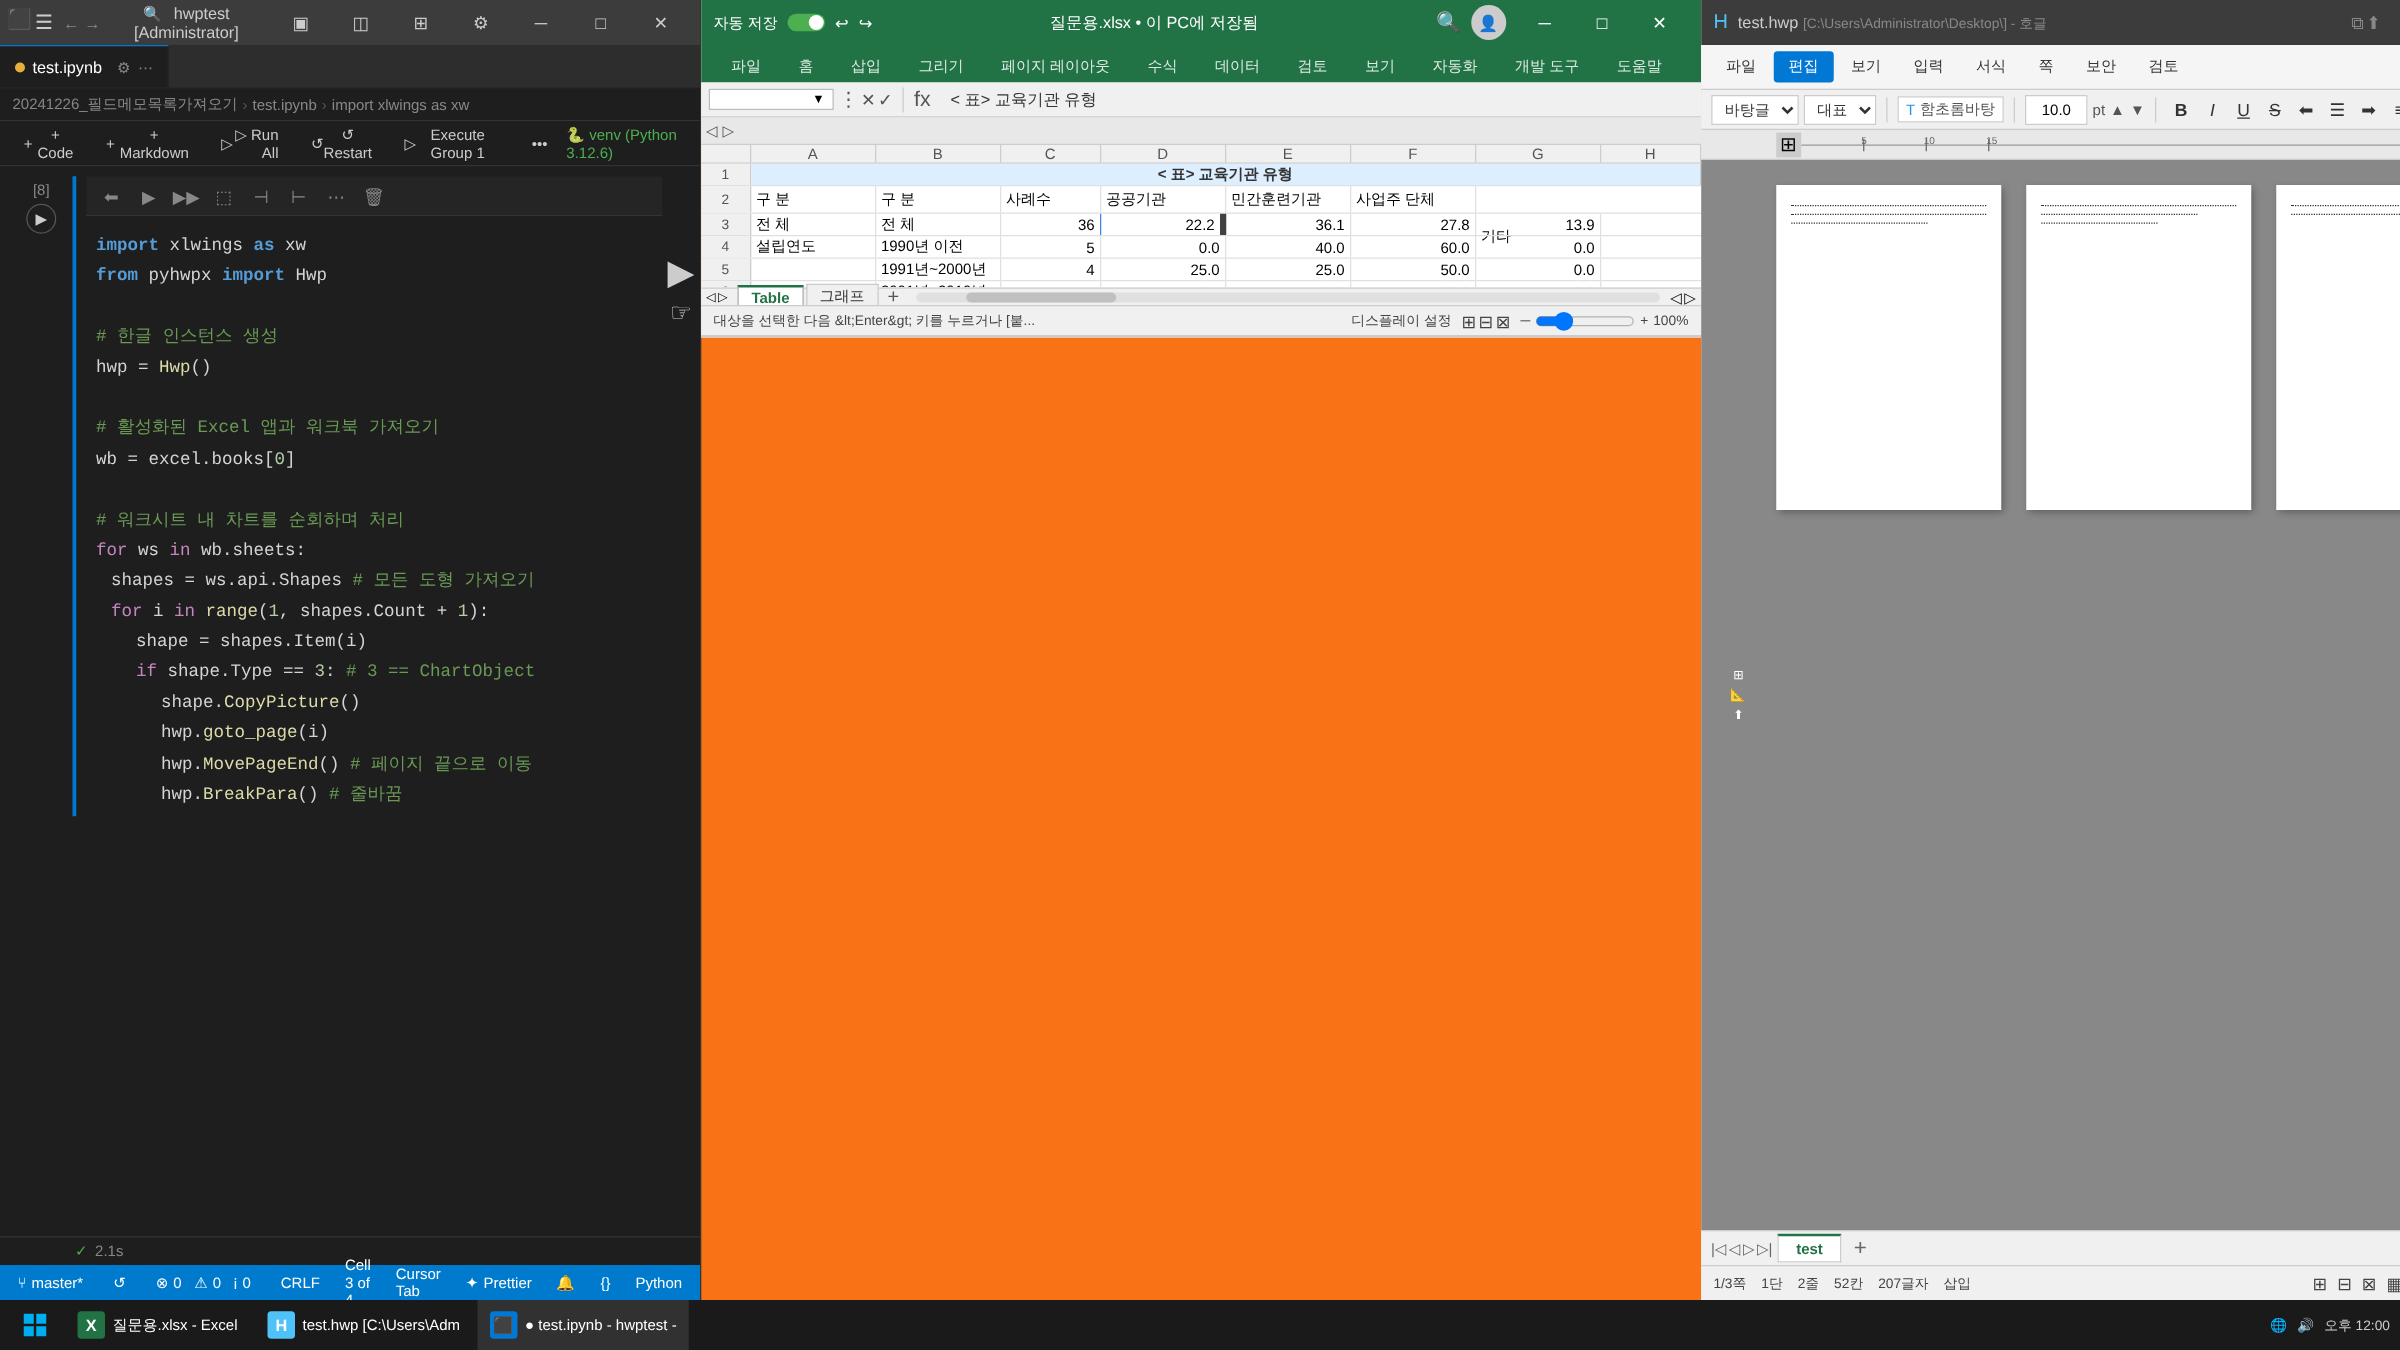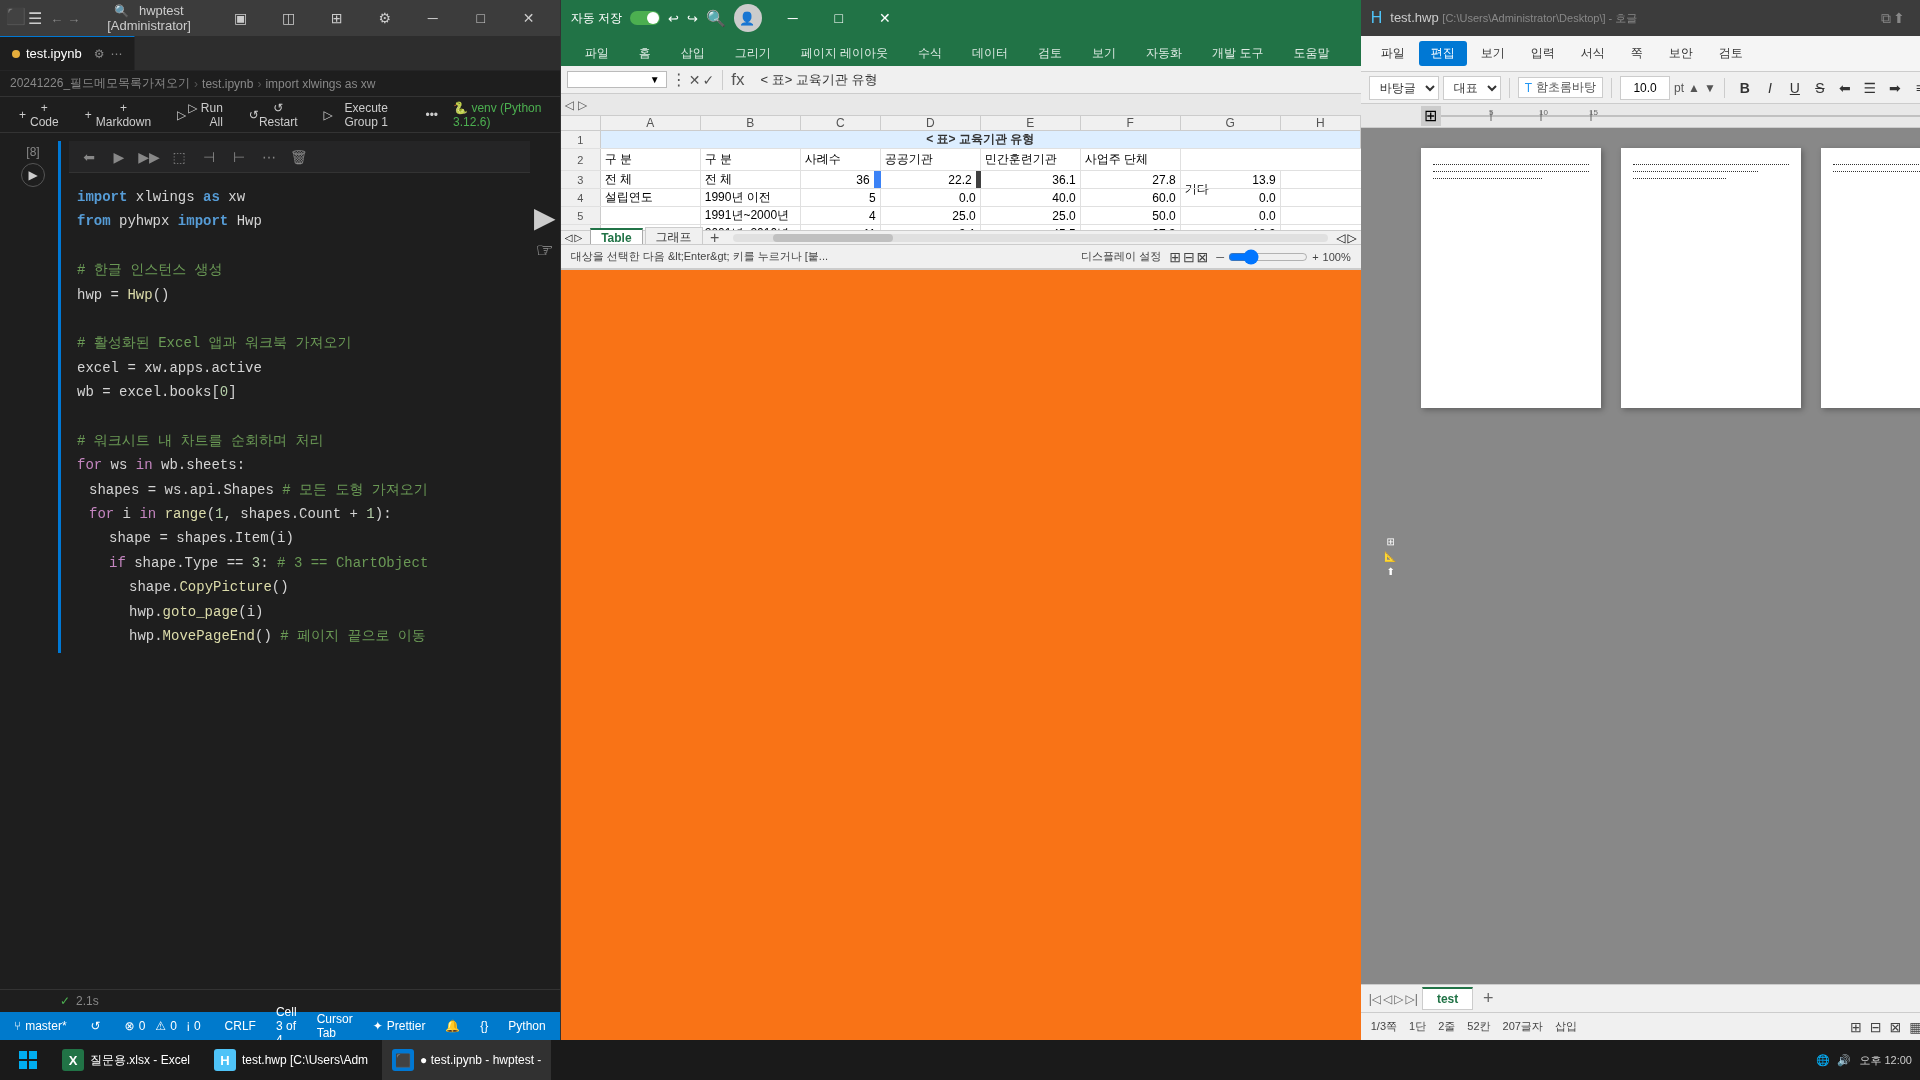--- a/index.html
+++ b/index.html
@@ -241,25 +241,20 @@
             </div>
 
             <div class="code-line">
                 <span class="code-content">&nbsp;</span>
               </div>
 
             <div class="code-line">
               <span class="code-content"><span class="comment"># 활성화된 Excel 앱과 워크북 가져오기</span></span>
             </div>
 
-            <div class="code-line">
-              <span class="code-content">
-                <span class="plain">excel </span><span class="op">=</span><span class="plain"> xw.apps.active</span>
-              </span>
-            </div>
 
             <div class="code-line">
               <span class="code-content">
                 <span class="plain">wb </span><span class="op">=</span><span class="plain"> excel.books[</span><span class="num">0</span><span class="plain">]</span>
               </span>
             </div>
 
             <div class="code-line">
                 <span class="code-content">&nbsp;</span>
               </div>
@@ -383,20 +378,21 @@
           <span style="font-size:12px;">자동 저장</span>
 
           <div style="display:flex; align-items:center; gap:4px;">
             <div style="width:30px; height:14px; background:#4caf50; border-radius:7px; position:relative;">
               <div style="width:12px; height:12px; background:#fff; border-radius:50%; position:absolute; right:1px; top:1px;"></div>
             </div>
           </div>
 
           <span style="cursor:pointer;">↩</span>
           <span style="cursor:pointer;">↪</span>
+          <div class="excel-title-text">질문용.xlsx • 이 PC에 저장됨</div>
           <span style="cursor:pointer; font-size:16px;">🔍</span>
 
           <div style="width:28px; height:28px; border-radius:50%; background:#ccc; overflow:hidden; display:flex; align-items:center; justify-content:center;">👤</div>
           <div class="excel-titlebar-controls">
             <div class="excel-titlebar-control">─</div>
             <div class="excel-titlebar-control">□</div>
             <div class="excel-titlebar-control close">✕</div>
           </div>
         </div>
 
@@ -464,21 +460,21 @@
               <div style="width:100px; border-right:1px solid #e0e0e0; font-size:12px; padding:0 4px; display:flex; align-items:center;">공공기관</div>
               <div style="width:100px; border-right:1px solid #e0e0e0; font-size:12px; padding:0 4px; display:flex; align-items:center;">민간훈련기관</div>
               <div style="width:100px; border-right:1px solid #e0e0e0; font-size:12px; padding:0 4px; display:flex; align-items:center;">사업주 단체</div>
               <div style="width:100px; border-right:1px solid #e0e0e0; font-size:12px; padding:0 4px; display:flex; align-items:center;margin-top:40px;">기타</div>
             </div>
 
             <div style="display:flex; height:22px; border-bottom:1px solid #e0e0e0;">
               <div style="width:40px; background:#f0f0f0; border-right:1px solid #ccc; text-align:center; font-size:11px; color:#555; display:flex; align-items:center; justify-content:center;">3</div>
               <div style="width:100px; border-right:1px solid #e0e0e0; font-size:12px; padding:0 4px; display:flex; align-items:center;">전 체</div>
               <div style="width:100px; border-right:1px solid #e0e0e0; font-size:12px; padding:0 4px; display:flex; align-items:center;">전 체</div>
-              <div style="width:80px; border-right:7px solid #3b82f6; font-size:12px; padding:0 4px; display:flex; align-items:center; justify-content:flex-end;">36</div>
+              <div style="width:80px; border-right:1px solid #3b82f6; font-size:12px; padding:0 4px; display:flex; align-items:center; justify-content:flex-end;">36</div>
               <div style="width:100px; border-right:5px solid #404040; font-size:12px; padding:0 4px; display:flex; align-items:center; justify-content:flex-end;">22.2</div>
               <div style="width:100px; border-right:1px solid #e0e0e0; font-size:12px; padding:0 4px; display:flex; align-items:center; justify-content:flex-end;">36.1</div>
               <div style="width:100px; border-right:1px solid #e0e0e0; font-size:12px; padding:0 4px; display:flex; align-items:center; justify-content:flex-end;">27.8</div>
               <div style="width:100px; border-right:1px solid #e0e0e0; font-size:12px; padding:0 4px; display:flex; align-items:center; justify-content:flex-end; overflow:hidden;">13.9</div>
             </div>
 
             <div style="display:flex; height:22px; border-bottom:1px solid #e0e0e0;">
               <div style="width:40px; background:#f0f0f0; border-right:1px solid #ccc; text-align:center; font-size:11px; color:#555; display:flex; align-items:center; justify-content:center;">4</div>
               <div style="width:100px; border-right:1px solid #e0e0e0; font-size:12px; padding:0 4px; display:flex; align-items:center;">설립연도</div>
               <div style="width:100px; border-right:1px solid #e0e0e0; font-size:12px; padding:0 4px; display:flex; align-items:center;">1990년 이전</div>

